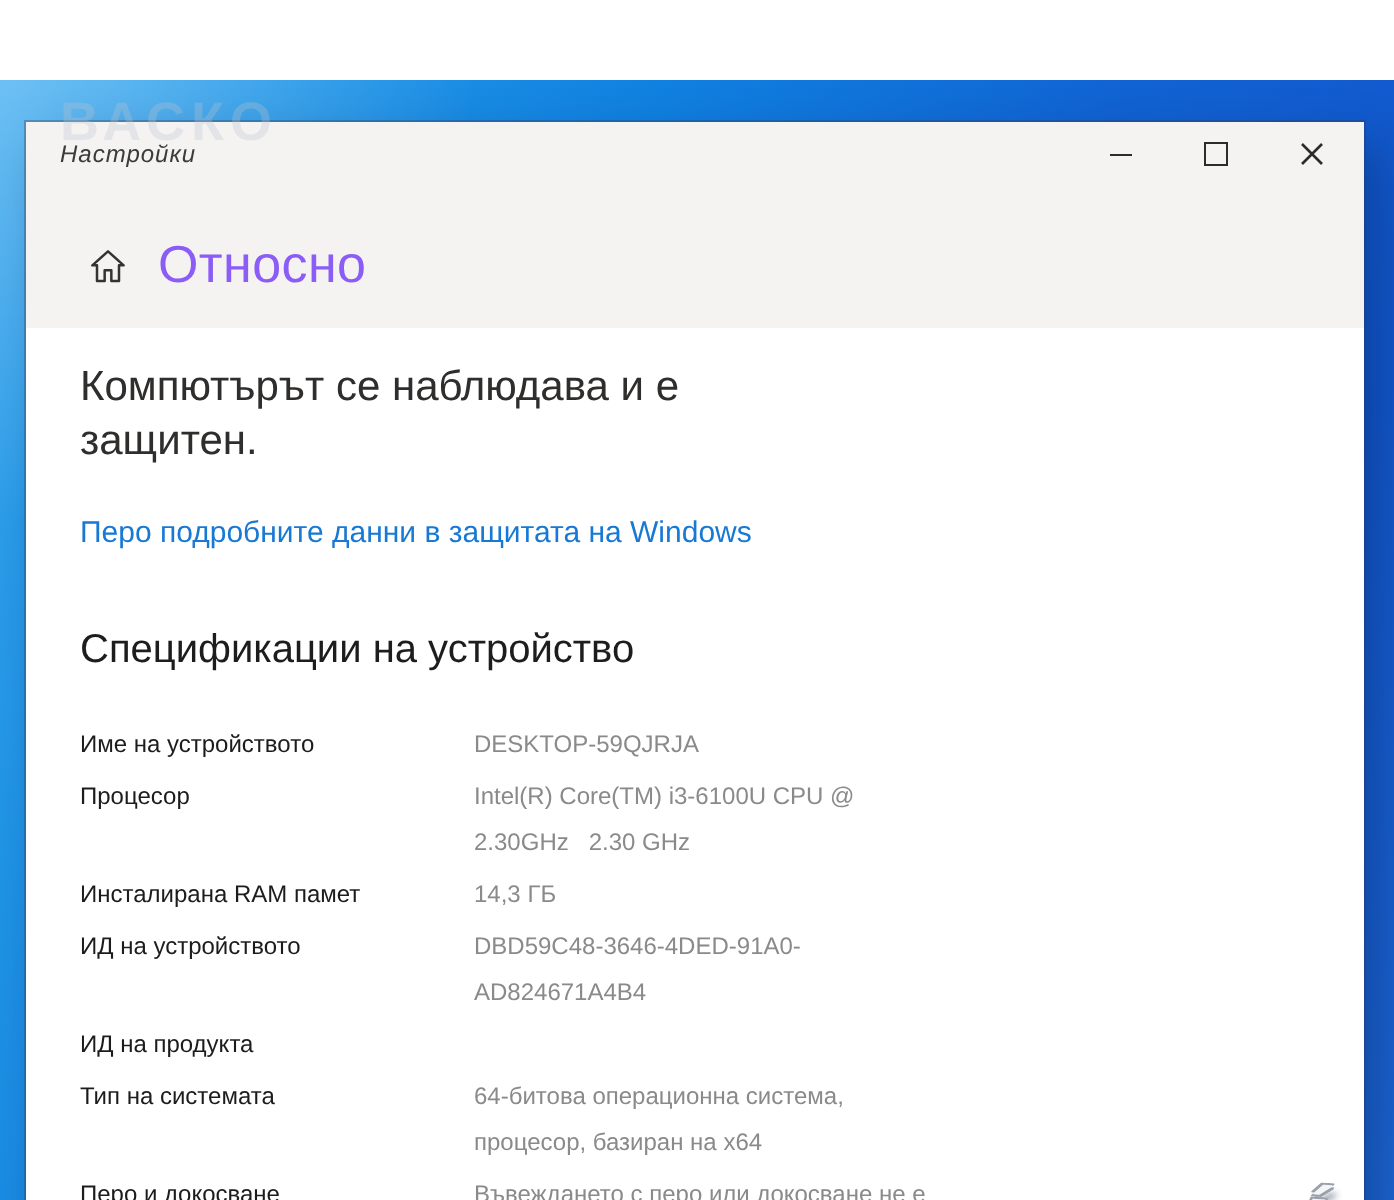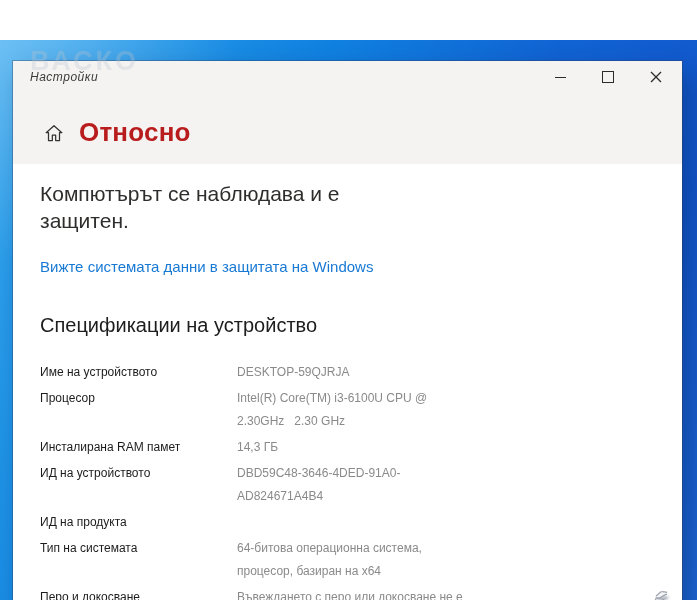--- a/index.html
+++ b/index.html
@@ -36,21 +36,21 @@
   .titlebar .title { font-size:12px; color:#3b3b3b; font-style:italic; letter-spacing:0.5px; }
   .controls { position:absolute; top:0; right:2px; height:32px; display:flex; }
   .ctrl { width:48px; height:32px; display:flex; align-items:center; justify-content:center; cursor:default; }
   .glyph-min { display:block; width:11px; height:0; border-top:1.4px solid #2b2b2b; }
   .glyph-max { display:block; width:10px; height:10px; border:1.4px solid #2b2b2b; }
   .header {
     display:flex; align-items:center; gap:15px;
     padding:24px 0 16px 31px; background:#f4f3f2;
   }
   .home-icon svg { display:block; }
-  .page-title { font-size:26px; font-weight:700; color:#b91c1c; margin:0; letter-spacing:0.2px; }
+  .page-title { font-size:26px; font-weight:400; color:#8b5cf6; margin:0; letter-spacing:0.2px; }
   
   .content { flex:1; background:#ffffff; padding:16px 39px 0 27px; }
   .status-heading {
     margin:0; font-size:21px; font-weight:400; color:#2f2e2d;
     line-height:27px; white-space:pre-line;
   }
   .security-link {
     display:inline-block; margin-top:24px; font-size:15px;
     color:#1879d4; text-decoration:none; cursor:pointer;
   }
@@ -118,21 +118,21 @@
         </span>
         <h1 class="page-title">Относно</h1>
       </div>
     </div>
 
     <div class="content">
 
       <h2 class="status-heading">Компютърът се наблюдава и е
 защитен.</h2>
 
-      <a class="security-link">Вижте системата данни в защитата на Windows</a>
+      <a class="security-link">Перо подробните данни в защитата на Windows</a>
 
       <h3 class="section-title">Спецификации на устройство</h3>
 
       <div class="specs">
 
         <div class="spec-row">
           <div class="spec-label">Име на устройството</div>
           <div class="spec-value">DESKTOP-59QJRJA</div>
         </div>
 

